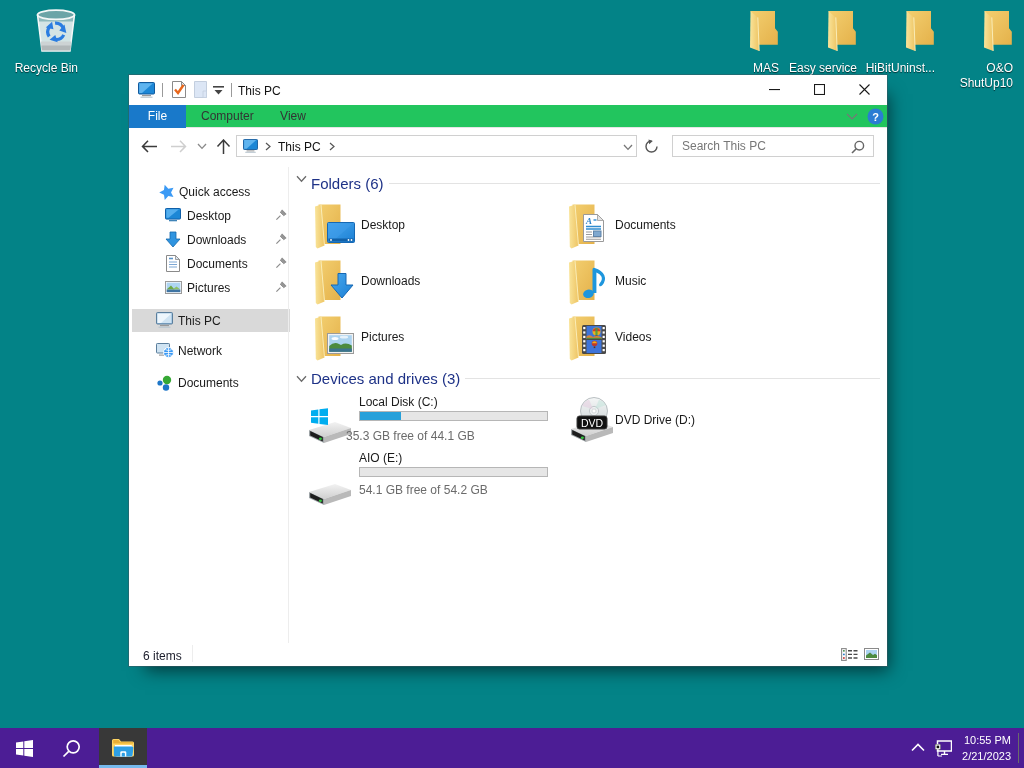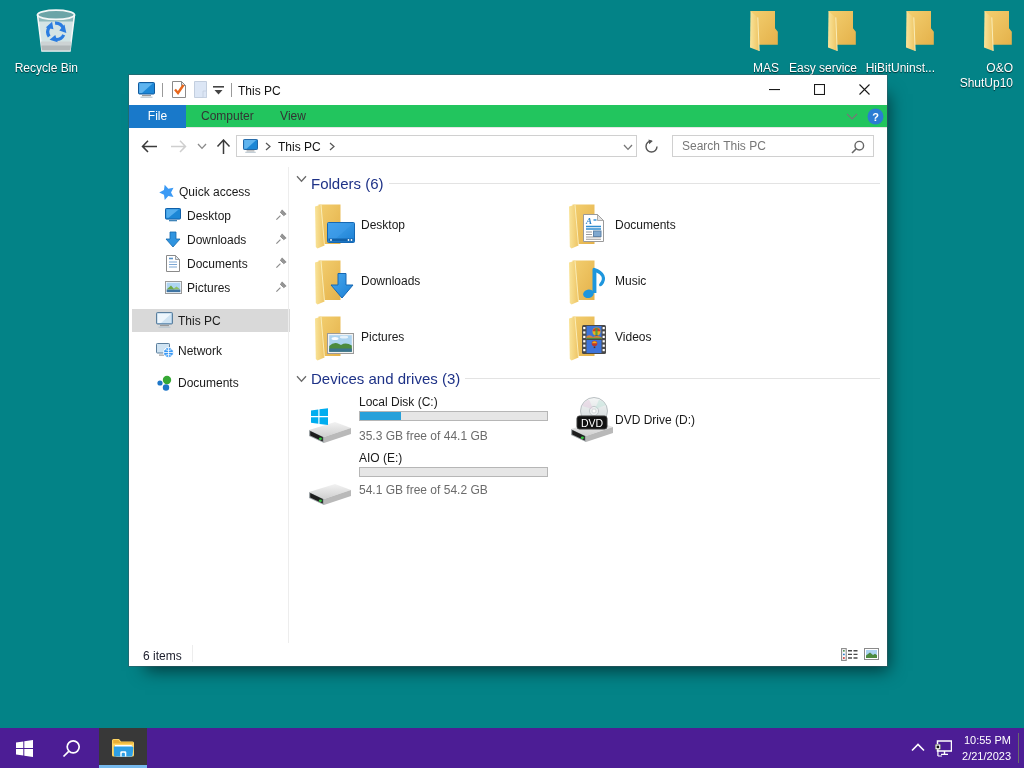--- a/index.html
+++ b/index.html
@@ -434,21 +434,21 @@
           <path d="M2.5 4.5 L9.8 3.5 V10 H2.5 Z"></path>
           <path d="M11 3.3 L19.5 2.2 V10 H11 Z"></path>
           <path d="M2.5 11.2 H9.8 V17.8 L2.5 16.8 Z"></path>
           <path d="M11 11.2 H19.5 V19 L11 17.9 Z"></path>
         </g>
   </svg>
   <div class="tlabel" style="left:69px;top:230px">Local Disk (C:)</div>
   <div class="abs" style="left:69px;top:246px;width:189px;height:10px;border:1px solid #b6b6b6;background:#e6e6e6">
    <div style="width:41px;height:8px;background:#26a0da"></div>
   </div>
-  <div class="tlabel gray" style="left:69px;top:264px">35.3 GB free of 44.1 GB</div>
+  <div class="tlabel gray" style="left:56px;top:264px">35.3 GB free of 44.1 GB</div>
 
   <svg class="abs" style="left:279px;top:232px" width="46" height="45" viewBox="0 0 46 45">
    <use href="#hdd" transform="translate(0,11)"></use>
    <circle cx="25" cy="14" r="13.5" fill="url(#gDisc)" stroke="#b9bfc2"></circle>
    <circle cx="25" cy="14" r="4.6" fill="#eef1f2" stroke="#c3c9cc"></circle>
    <circle cx="25" cy="14" r="2.1" fill="#fff" stroke="#d4d8da"></circle>
    <path d="M13 9 A13.5 13.5 0 0 1 20 2.5 L24 12 Z" fill="#e3c9dd" opacity="0.5"></path>
    <path d="M37 8 A13.5 13.5 0 0 0 30 2.8 L26 12 Z" fill="#bfe3d9" opacity="0.5"></path>
    <rect x="8" y="19" width="30" height="13" rx="2.5" fill="#111" stroke="#3a3a3a"></rect>
    <text x="23" y="29.5" font-size="10.5" fill="#fff" text-anchor="middle" font-family="Liberation Sans">DVD</text>

